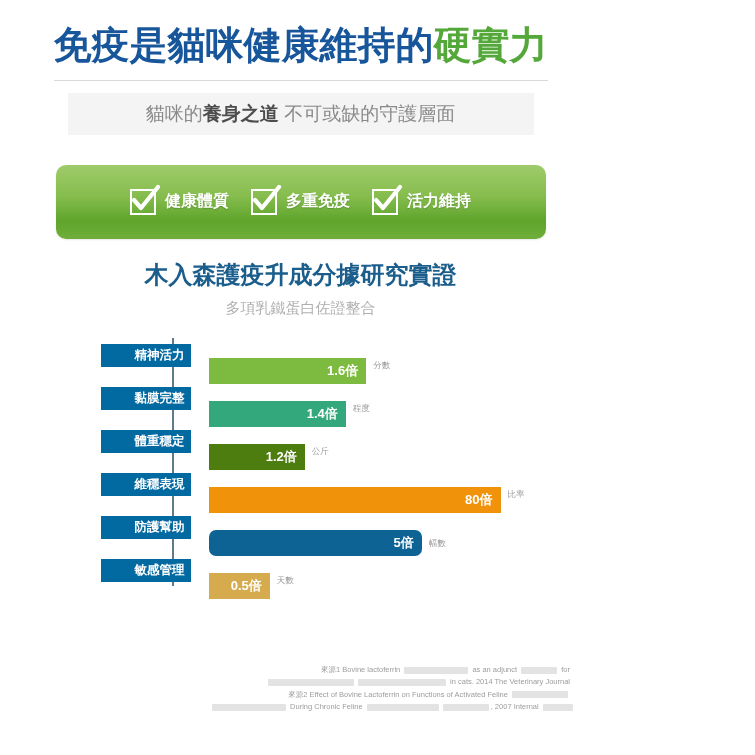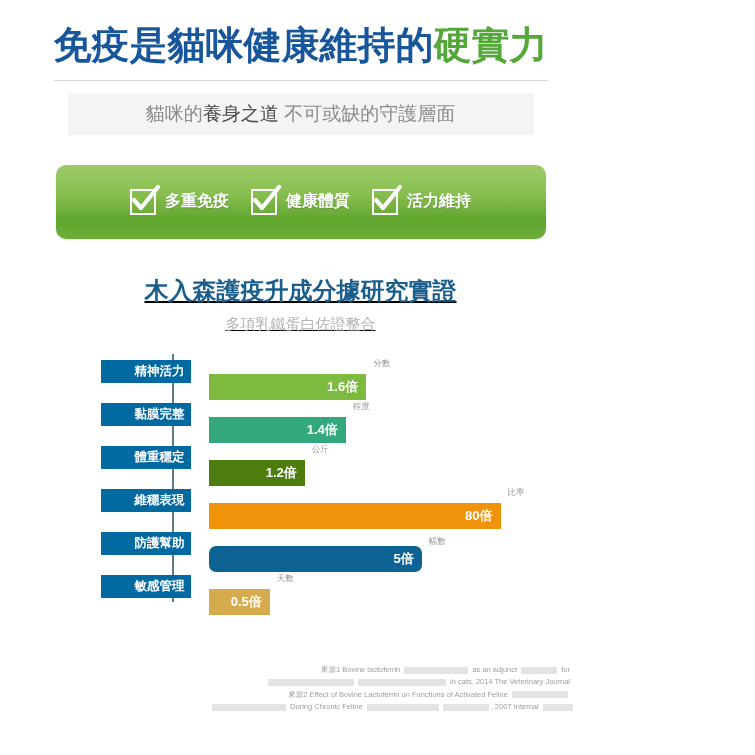--- a/index.html
+++ b/index.html
@@ -52,21 +52,21 @@
     align-items: center;
     justify-content: center;
   }
   .subband-text {
     font-size: 19px;
     color: #8a8a8a;
     white-space: nowrap;
   }
   .subband-text .accent {
     color: #4d4d4d;
-    font-weight: normal;
+    font-weight: bold;
   }
 
   
   .banner {
     width: 490px;
     height: 74px;
     margin: 30px auto 0 auto;
     border-radius: 10px;
     background: linear-gradient(180deg, #9fcb6a 0%, #86bd4e 42%, #5fa52c 75%, #6fae3a 100%);
     display: flex;
@@ -94,22 +94,21 @@
     color: #ffffff;
     font-size: 16px;
     font-weight: bold;
     white-space: nowrap;
     text-shadow: 0 1px 1px rgba(0,0,0,0.18);
   }
 
   
   .sec-head {
     text-align: center;
-    margin-top: 36px;
-    text-decoration: underline;
+    margin-top: 20px;
   }
   .sec-title {
     font-size: 24px;
     font-weight: bold;
     color: #1b5e8c;
     white-space: nowrap;
   }
   .sec-sub {
     margin-top: 8px;
     font-size: 15px;
@@ -171,21 +170,21 @@
     color: #ffffff;
     font-size: 13px;
     font-weight: bold;
     white-space: nowrap;
   }
   .unit {
     position: absolute;
     font-size: 8.5px;
     color: #9a9a9a;
     white-space: nowrap;
-    top: 0;
+    top: 18px;
   }
 
   
   .notes {
     position: absolute;
     left: 210px;
     top: 664px;
     width: 360px;
     font-size: 7.5px;
     line-height: 1.65;
@@ -221,29 +220,29 @@
     </div>
   </div>
 
   <div class="banner">
     <div class="feat">
       <span class="chk">
         <svg width="34" height="34" viewBox="0 0 34 34">
           <path d="M6 18 L13 26 L30 5" fill="none" stroke="#ffffff" stroke-width="4.2" stroke-linecap="round" stroke-linejoin="round"></path>
         </svg>
       </span>
-      <span class="feat-label">多重免疫</span>
+      <span class="feat-label">健康體質</span>
     </div>
     <div class="feat">
       <span class="chk">
         <svg width="34" height="34" viewBox="0 0 34 34">
           <path d="M6 18 L13 26 L30 5" fill="none" stroke="#ffffff" stroke-width="4.2" stroke-linecap="round" stroke-linejoin="round"></path>
         </svg>
       </span>
-      <span class="feat-label">健康體質</span>
+      <span class="feat-label">多重免疫</span>
     </div>
     <div class="feat">
       <span class="chk">
         <svg width="34" height="34" viewBox="0 0 34 34">
           <path d="M6 18 L13 26 L30 5" fill="none" stroke="#ffffff" stroke-width="4.2" stroke-linecap="round" stroke-linejoin="round"></path>
         </svg>
       </span>
       <span class="feat-label">活力維持</span>
     </div>
   </div>

